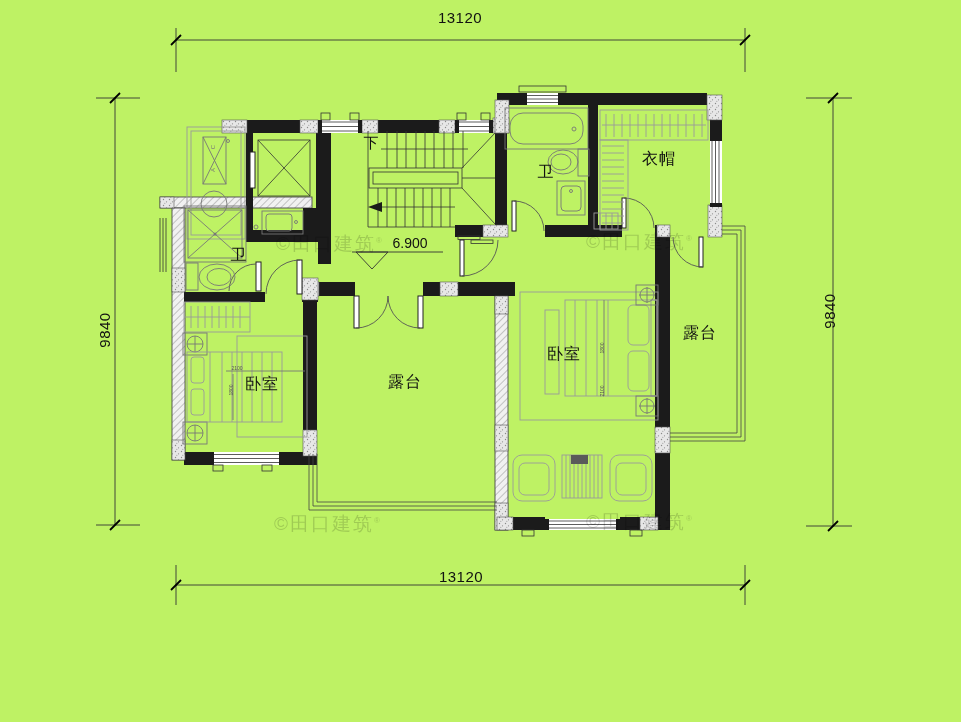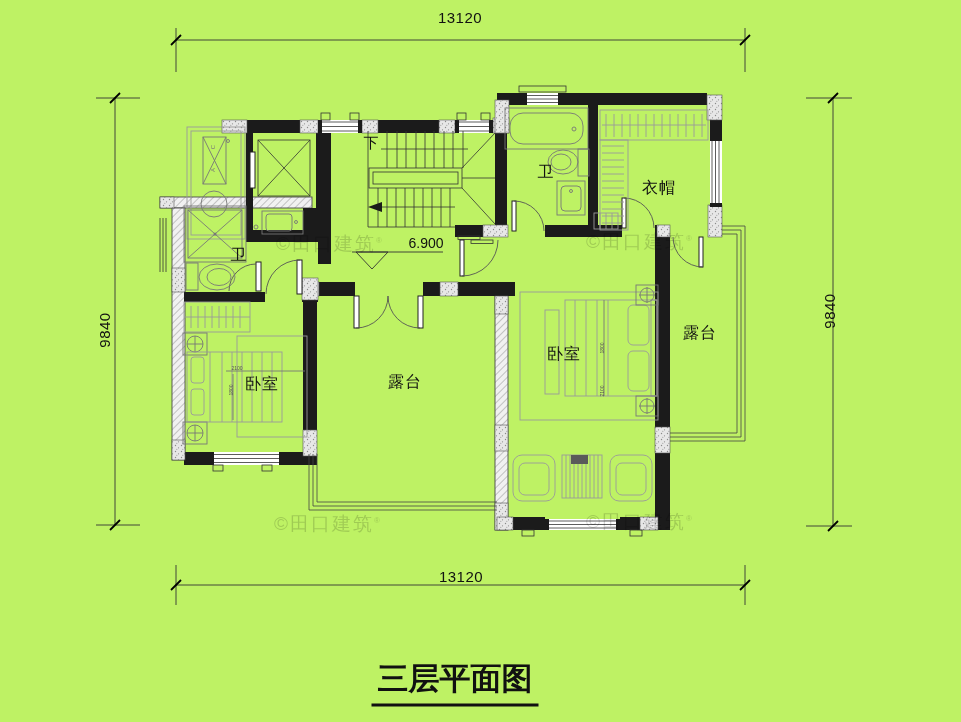--- a/index.html
+++ b/index.html
@@ -412,39 +412,38 @@
     <polyline class="rail" points="722,230 741,230 741,437 670,437"></polyline>
     <polyline class="rail" points="722,234 737,234 737,433 670,433"></polyline>
   </g>
 </svg>
 
 <div class="lbl dimtxt" style="left:460px;top:17px;">13120</div>
 <div class="lbl dimtxt" style="left:461px;top:576px;">13120</div>
 <div class="lbl rot dimtxt" style="left:104px;top:330px;">9840</div>
 <div class="lbl rot dimtxt" style="left:829px;top:311px;">9840</div>
 
-<div class="lbl" style="left:410px;top:243px;font-size:14px;margin-left:16px;">6.900</div>
+<div class="lbl" style="left:410px;top:243px;font-size:14px;">6.900</div>
 <div class="lbl" style="left:371px;top:143px;font-size:15px;">下</div>
 
 <div class="lbl roomtxt" style="left:239px;top:255px;">卫</div>
 <div class="lbl roomtxt" style="left:546px;top:172px;">卫</div>
-<div class="lbl roomtxt" style="left:659px;top:188px;">衣帽</div>
+<div class="lbl roomtxt" style="left:659px;top:159px;">衣帽</div>
 <div class="lbl roomtxt" style="left:700px;top:333px;">露台</div>
 <div class="lbl roomtxt" style="left:405px;top:382px;">露台</div>
 <div class="lbl roomtxt" style="left:262px;top:384px;">卧室</div>
 <div class="lbl roomtxt" style="left:564px;top:354px;">卧室</div>
 
 <div class="lbl small5" style="left:237px;top:368px;">2100</div>
 <div class="lbl rot small5" style="left:231px;top:390px;">1800</div>
 <div class="lbl rot small5" style="left:602px;top:348px;">1800</div>
 <div class="lbl rot small5" style="left:602px;top:391px;">2100</div>
 
 <div class="lbl rot small6" style="left:213px;top:147px;">C</div>
 <div class="lbl rot small6" style="left:213px;top:170px;">A</div>
 
 <div class="lbl wm" style="left:330px;top:244px;"><span>©田口建筑</span><sup>®</sup></div>
 <div class="lbl wm" style="left:640px;top:242px;"><span>©田口建筑</span><sup>®</sup></div>
 <div class="lbl wm" style="left:328px;top:524px;"><span>©田口建筑</span><sup>®</sup></div>
 <div class="lbl wm" style="left:640px;top:522px;"><span>©田口建筑</span><sup>®</sup></div>
 
-<div class="lbl titletxt" style="left:455px;top:682px;">三层平面图</div>
 
 </div>
 
 </body></html>

